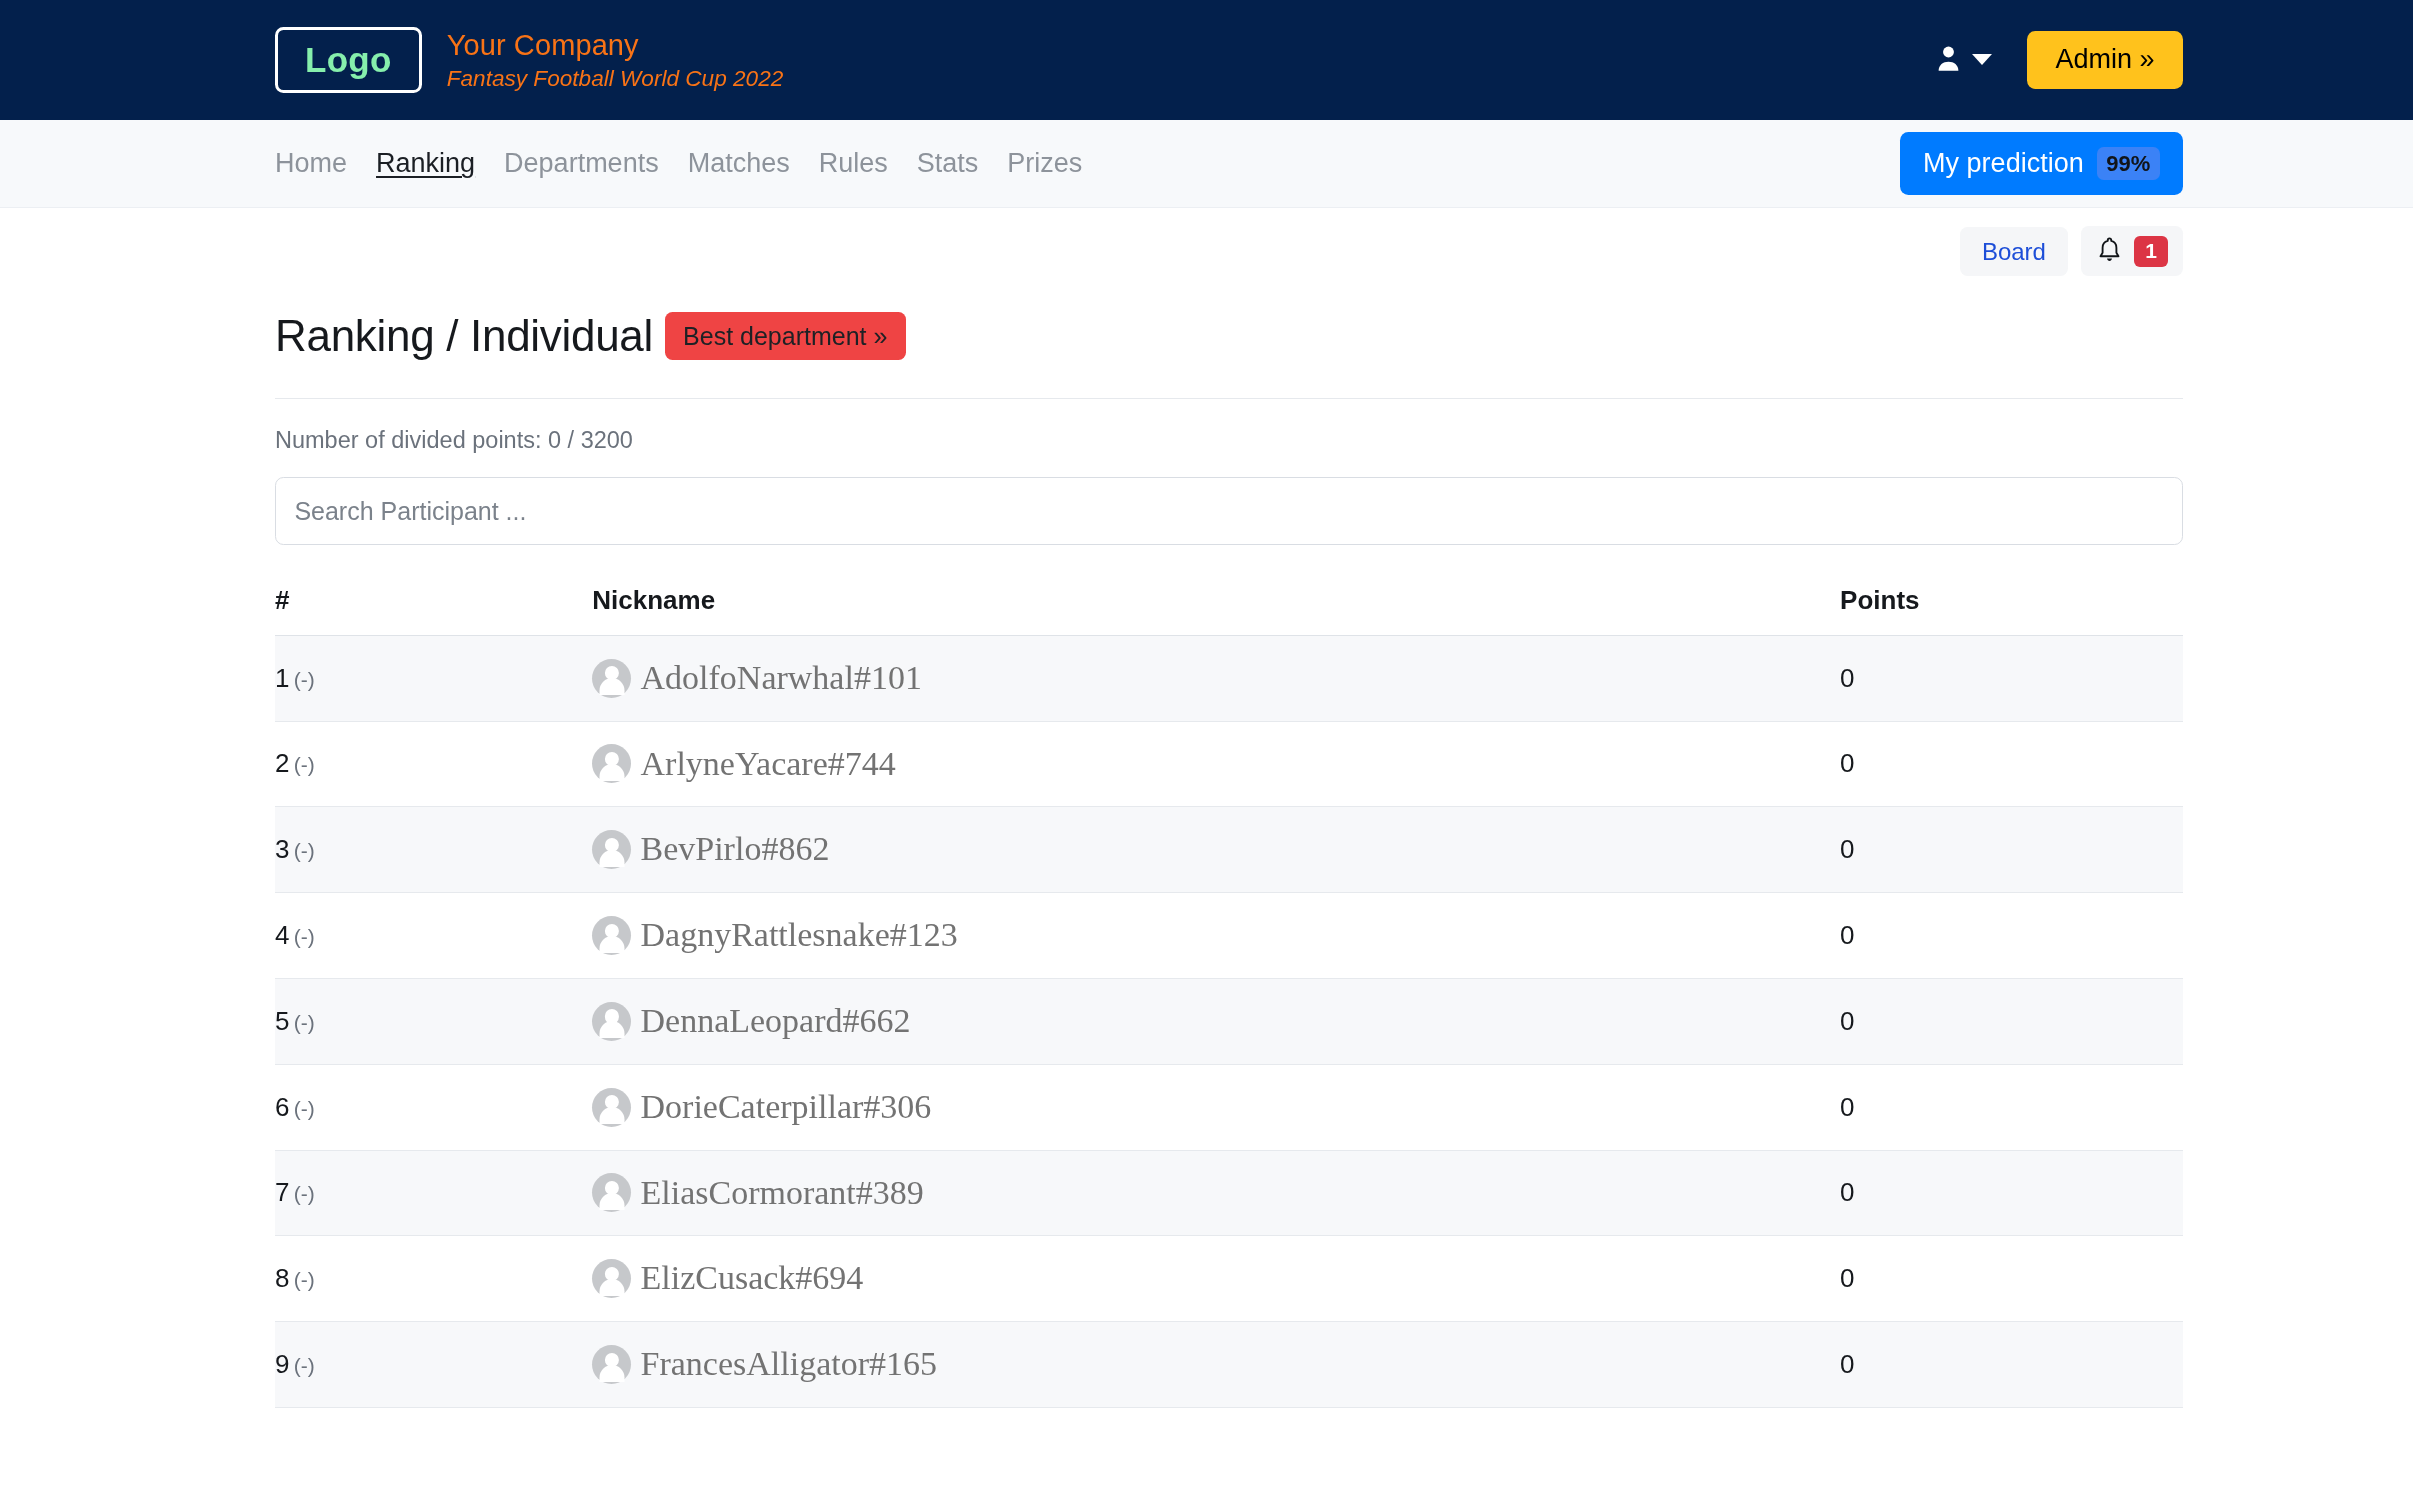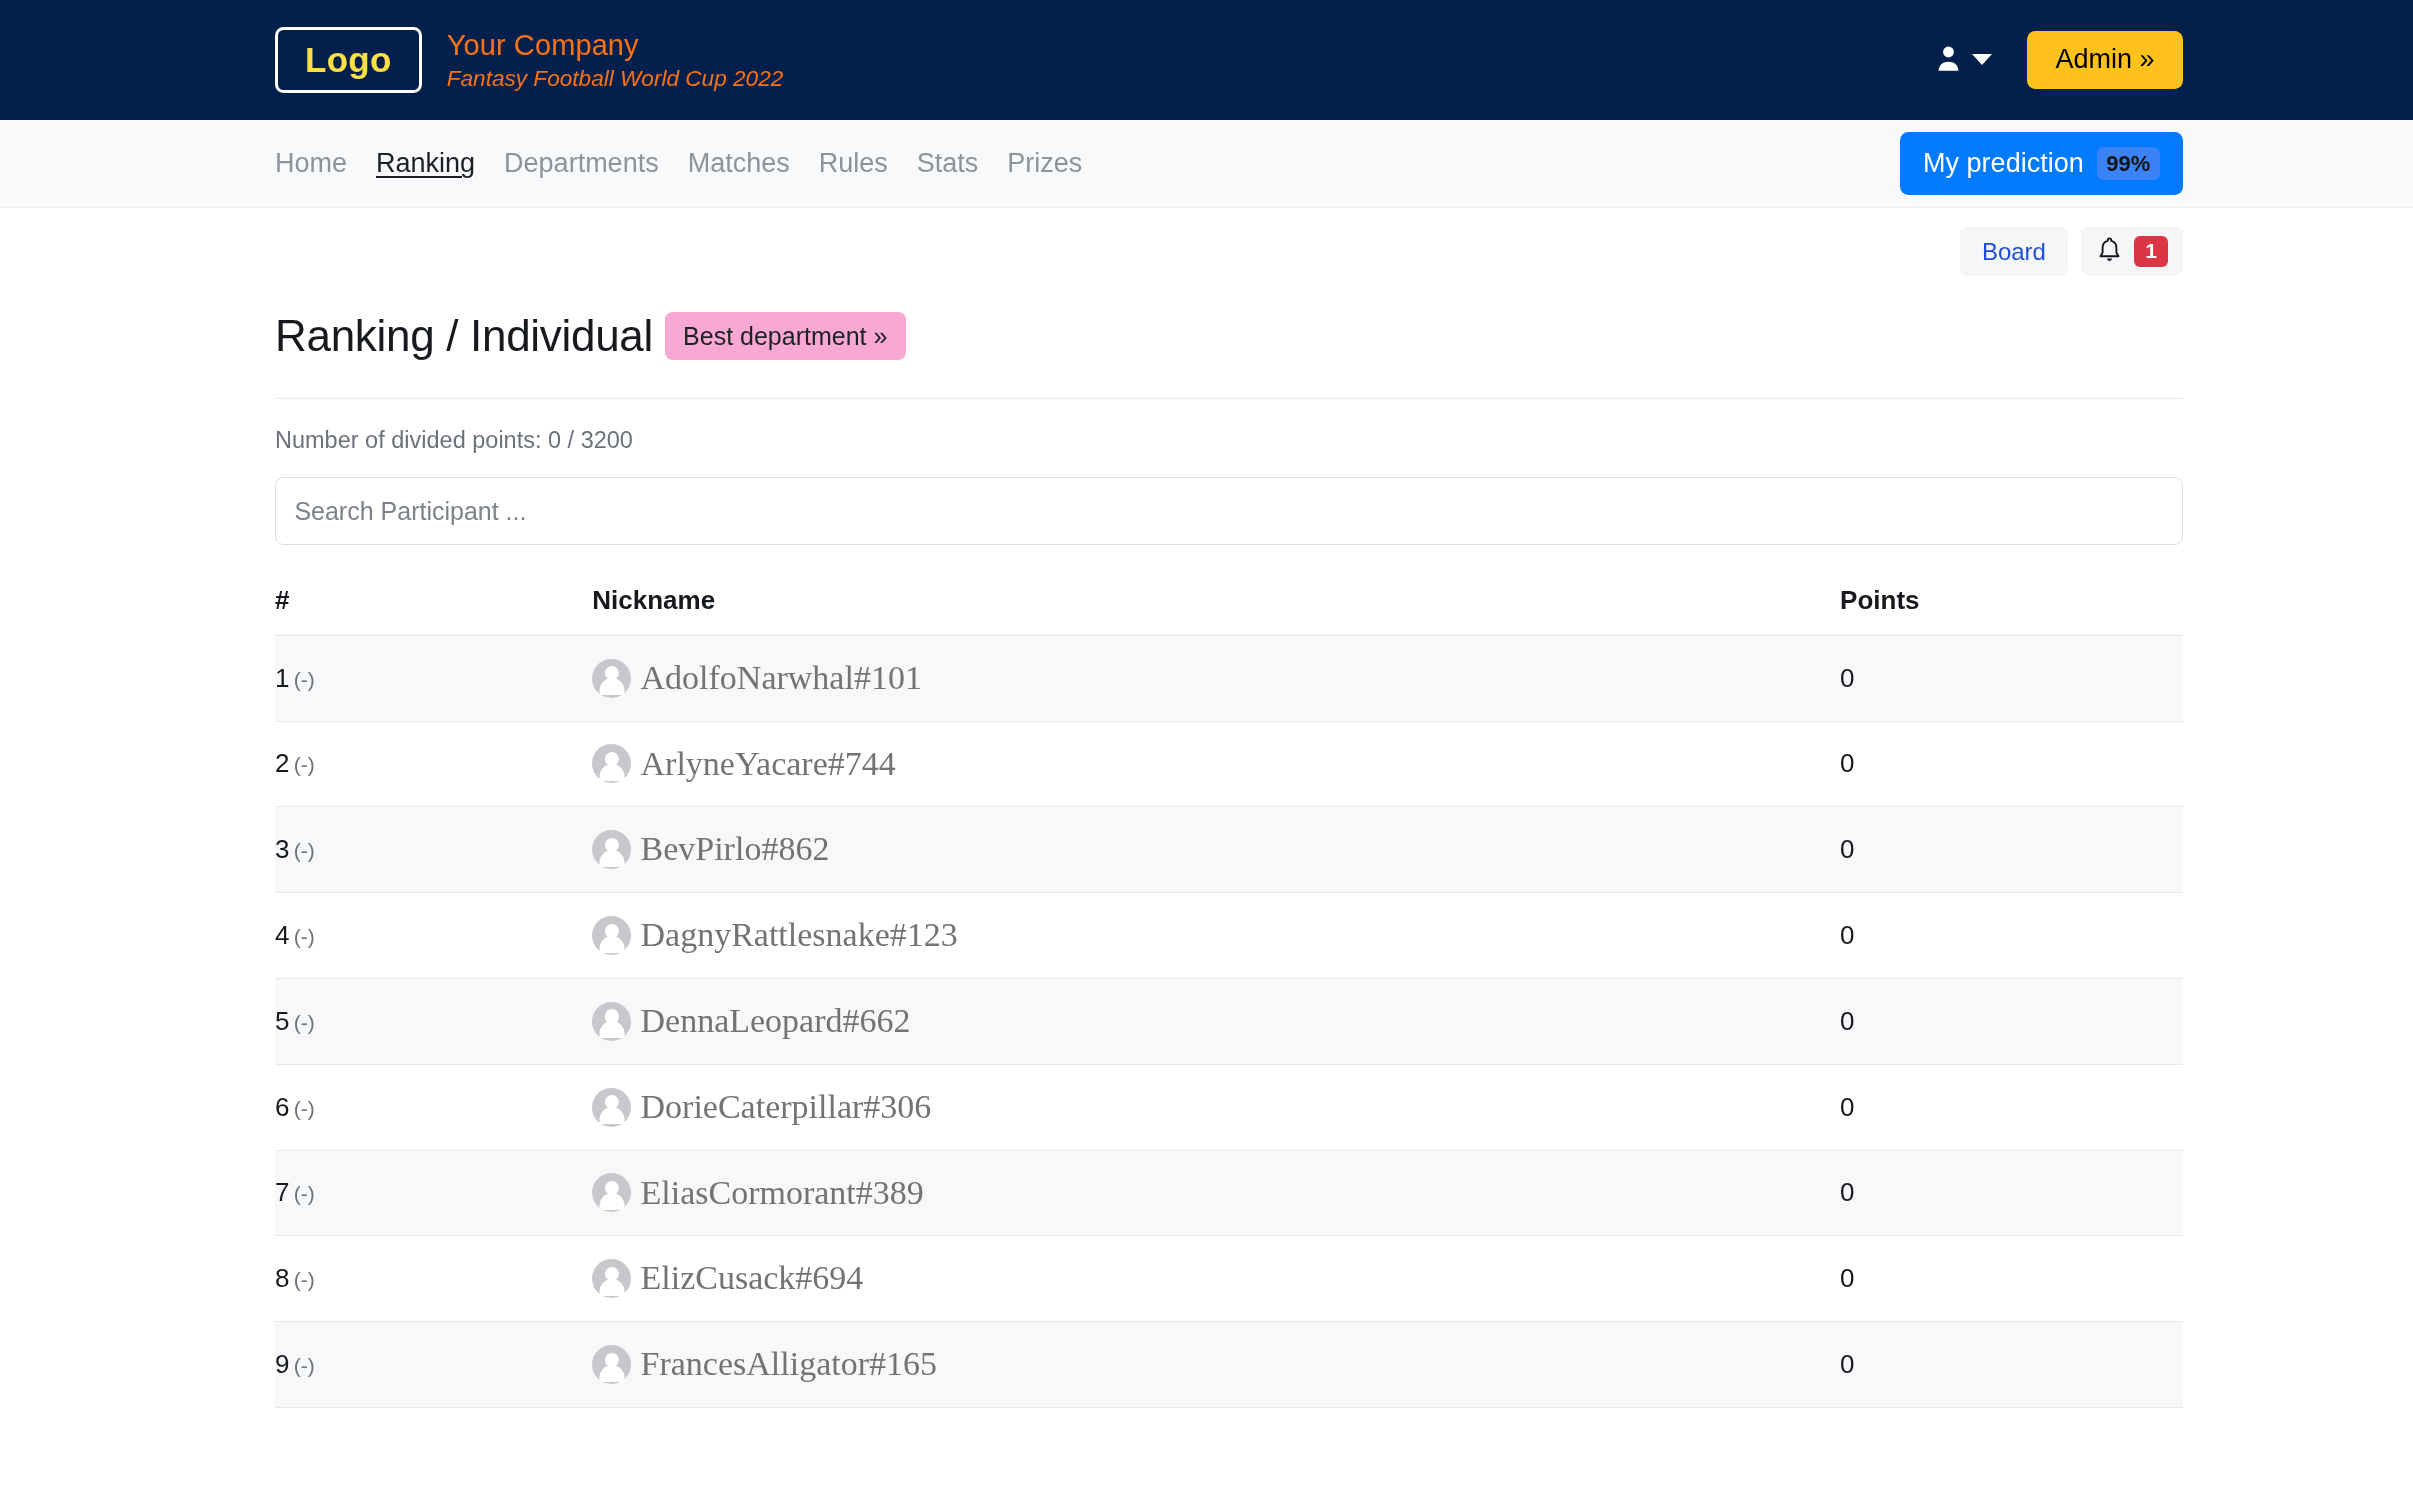--- a/index.html
+++ b/index.html
@@ -25,21 +25,21 @@
     width: 2413px;
     padding: 0 230px 0 275px;
     display: flex;
     align-items: center;
     justify-content: space-between;
   }
   .brand-group { display: flex; align-items: center; gap: 25px; }
   .logo-box {
     border: 3.4px solid #ffffff;
     border-radius: 8.4px;
-    color: #fde047;
+    color: #86efac;
     font-size: 35px;
     font-weight: 700;
     padding: 10px 27px;
     line-height: 1.12;
     letter-spacing: 0.3px;
   }
   .brand-text { color: #f97316; line-height: 1.26; }
   .brand-title { font-size: 29px; font-weight: 400; letter-spacing: 0.1px; }
   .brand-sub { font-size: 22.6px; font-style: italic; font-weight: 400; margin-top: 1.7px; }
 
@@ -176,21 +176,21 @@
     margin-top: 35px;
   }
   .page-title {
     font-size: 44px;
     font-weight: 400;
     color: #16191d;
     letter-spacing: -0.3px;
     line-height: 1.12;
   }
   .best-dept-btn {
-    background: #f9a8d4;
+    background: #ef4444;
     border: none;
     border-radius: 7.5px;
     color: #1d2125;
     font-size: 25px;
     font-family: "Liberation Sans", sans-serif;
     padding: 10px 18.4px;
     cursor: pointer;
     line-height: 1.15;
   }
   .divider {

